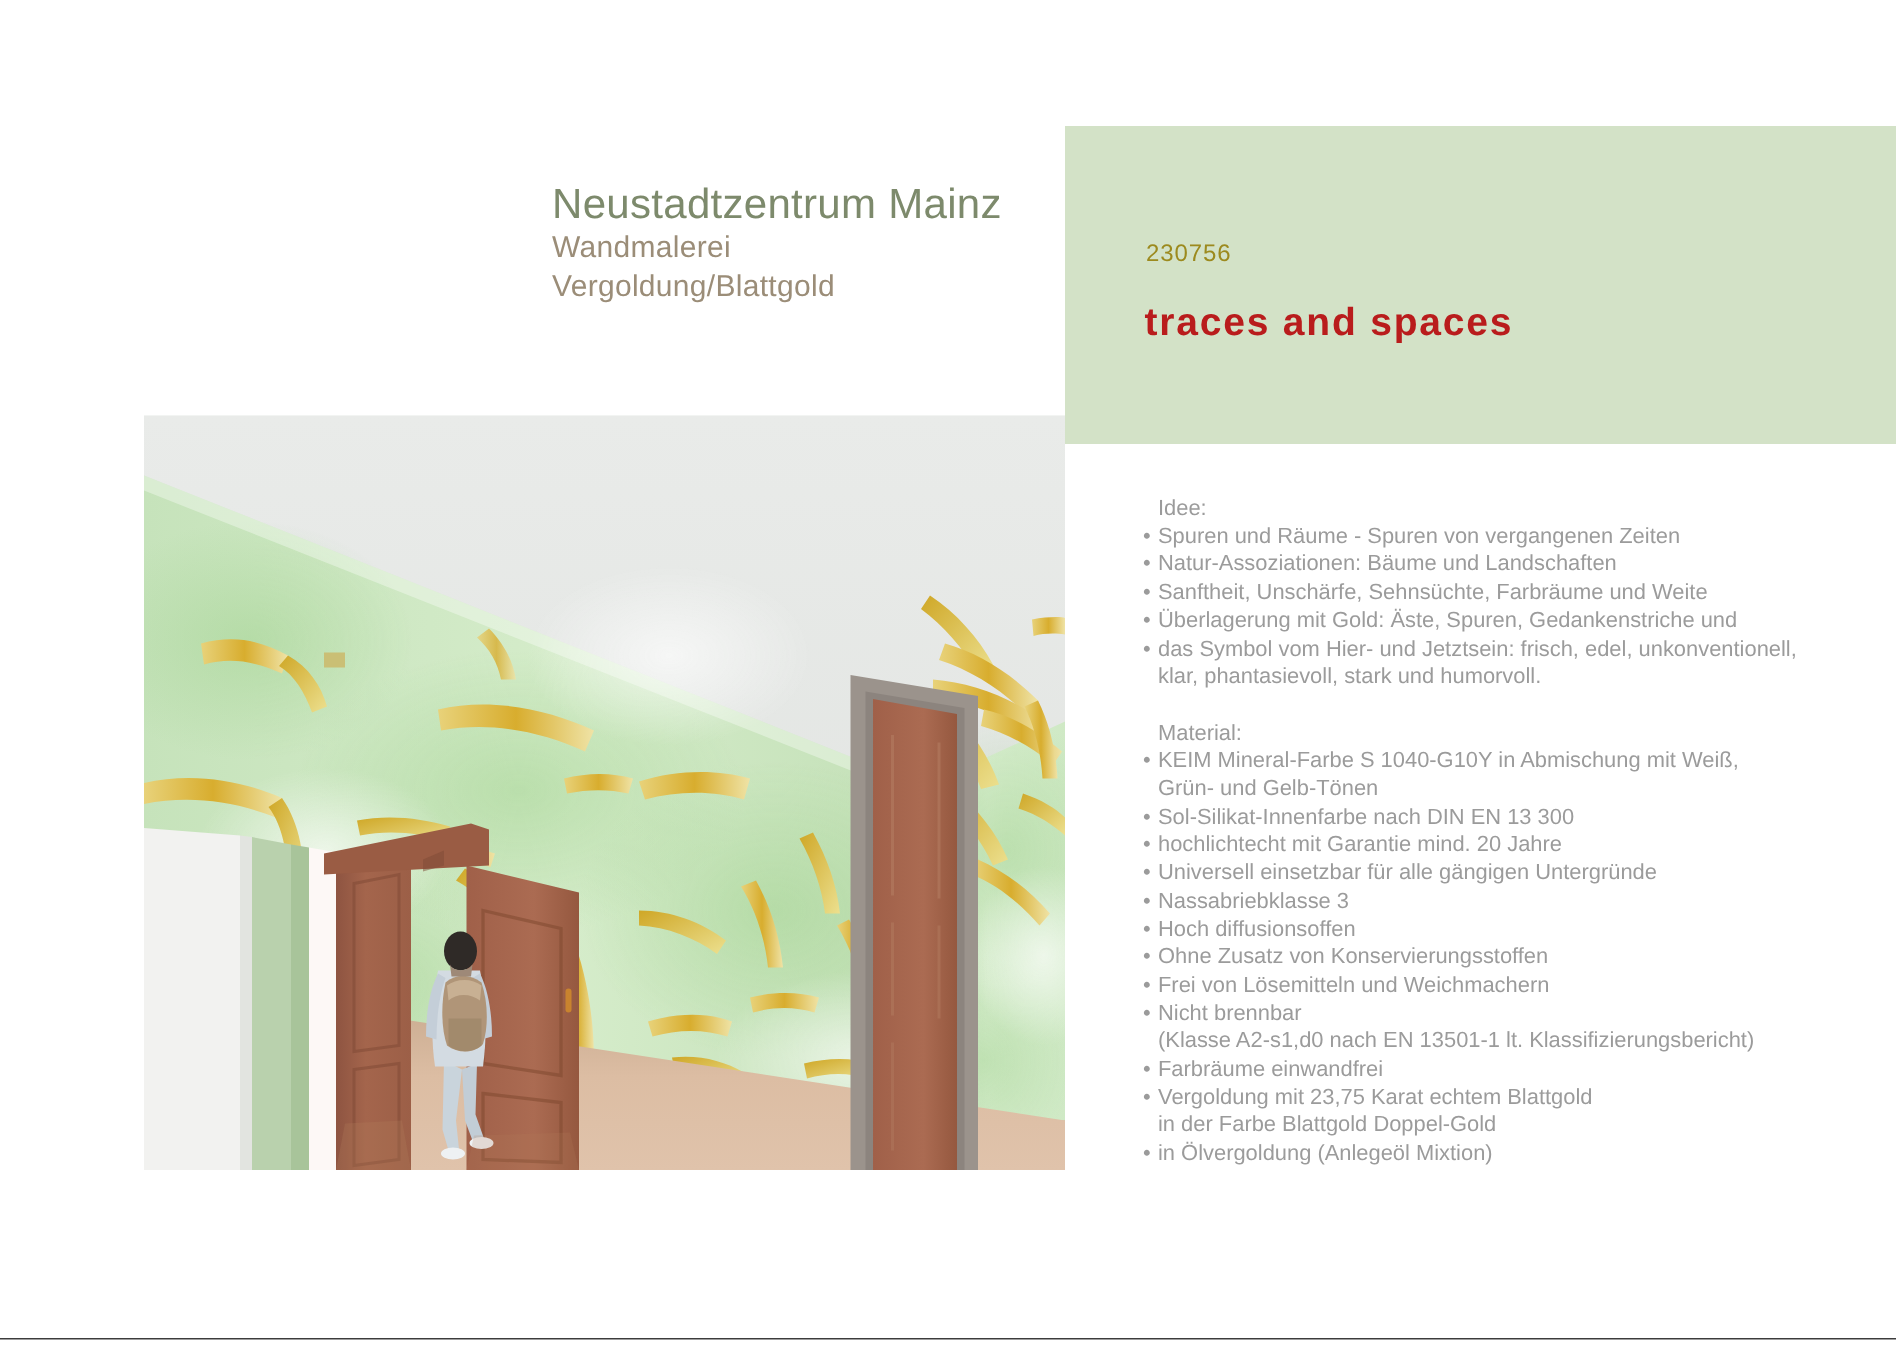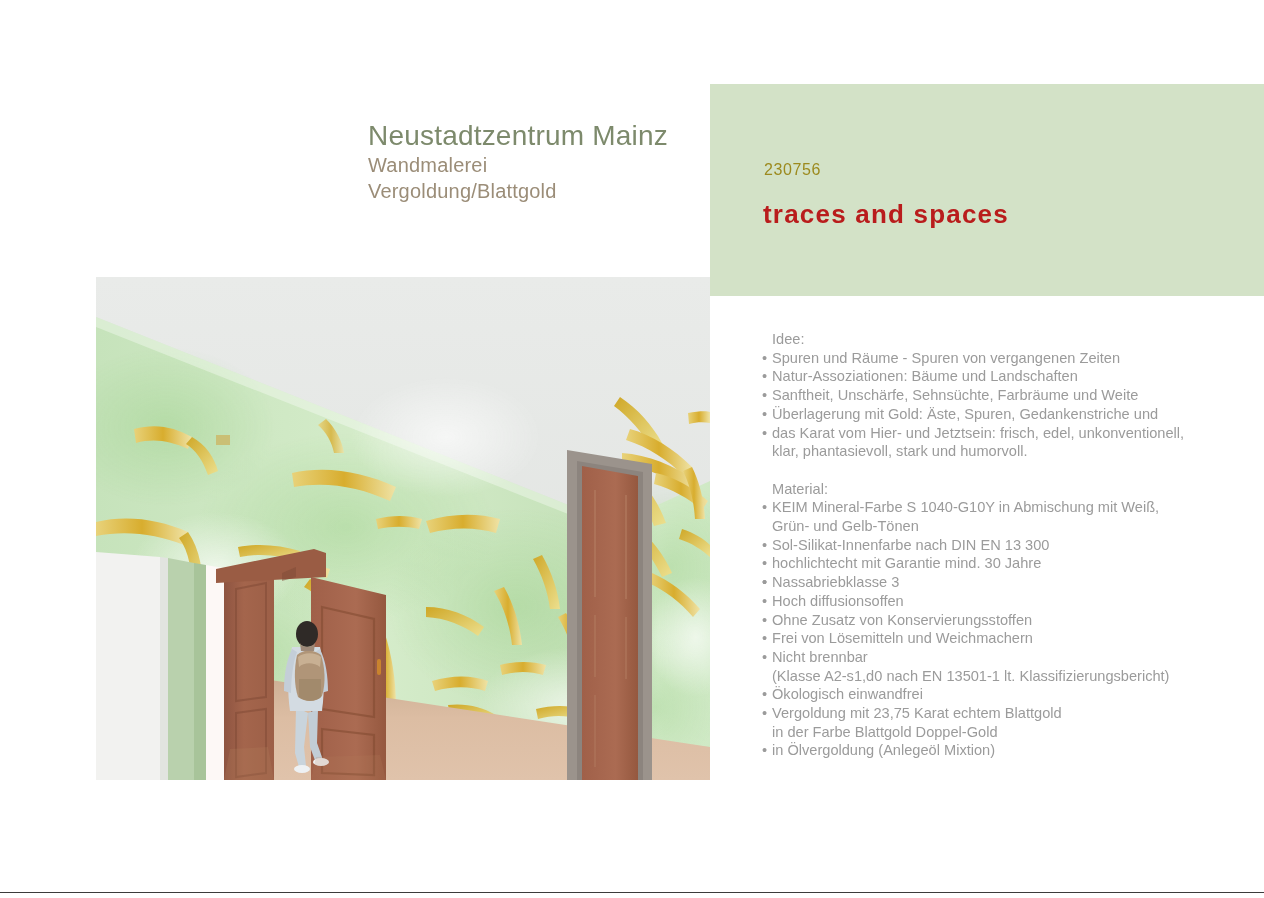--- a/index.html
+++ b/index.html
@@ -336,42 +336,43 @@
   <div class="spec-item">
     <span class="bullet">•</span>
     <span>Sanftheit, Unschärfe, Sehnsüchte, Farbräume und Weite</span>
   </div>
   <div class="spec-item">
     <span class="bullet">•</span>
     <span>Überlagerung mit Gold: Äste, Spuren, Gedankenstriche und</span>
   </div>
   <div class="spec-item">
     <span class="bullet">•</span>
-    <span>das Karat vom Hier- und Jetztsein: frisch, edel, unkonventionell,</span>
+    <span>das Symbol vom Hier- und Jetztsein: frisch, edel, unkonventionell,</span>
   </div>
   <div class="spec-cont">klar, phantasievoll, stark und humorvoll.</div>
 
   <div class="spec-gap"></div>
 
   <div class="spec-heading">Material:</div>
   <div class="spec-item">
     <span class="bullet">•</span>
     <span>KEIM Mineral-Farbe S 1040-G10Y in Abmischung mit Weiß,</span>
   </div>
   <div class="spec-cont">Grün- und Gelb-Tönen</div>
   <div class="spec-item">
     <span class="bullet">•</span>
     <span>Sol-Silikat-Innenfarbe nach DIN EN 13 300</span>
   </div>
   <div class="spec-item">
     <span class="bullet">•</span>
-    <span>hochlichtecht mit Garantie mind. 30 Jahre</span>
-  </div>
-  <div class="spec-item">
-    <span class="bullet">•</span>
+    <span>hochlichtecht mit Garantie mind. 20 Jahre</span>
+  </div>
+  <div class="spec-item">
+    <span class="bullet">•</span>
+    <span>Universell einsetzbar für alle gängigen Untergründe</span>
   </div>
   <div class="spec-item">
     <span class="bullet">•</span>
     <span>Nassabriebklasse 3</span>
   </div>
   <div class="spec-item">
     <span class="bullet">•</span>
     <span>Hoch diffusionsoffen</span>
   </div>
   <div class="spec-item">
@@ -382,21 +383,21 @@
     <span class="bullet">•</span>
     <span>Frei von Lösemitteln und Weichmachern</span>
   </div>
   <div class="spec-item">
     <span class="bullet">•</span>
     <span>Nicht brennbar</span>
   </div>
   <div class="spec-cont">(Klasse A2-s1,d0 nach EN 13501-1 lt. Klassifizierungsbericht)</div>
   <div class="spec-item">
     <span class="bullet">•</span>
-    <span>Ökologisch einwandfrei</span>
+    <span>Farbräume einwandfrei</span>
   </div>
   <div class="spec-item">
     <span class="bullet">•</span>
     <span>Vergoldung mit 23,75 Karat echtem Blattgold</span>
   </div>
   <div class="spec-cont">in der Farbe Blattgold Doppel-Gold</div>
   <div class="spec-item">
     <span class="bullet">•</span>
     <span>in Ölvergoldung (Anlegeöl Mixtion)</span>
   </div>

